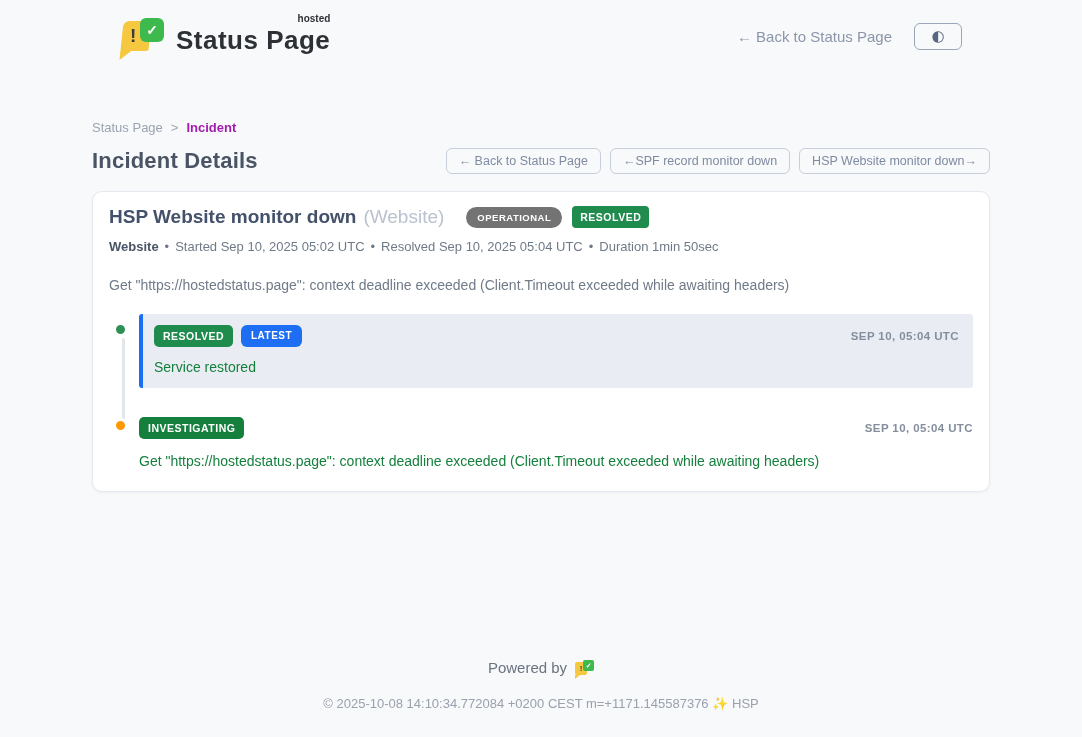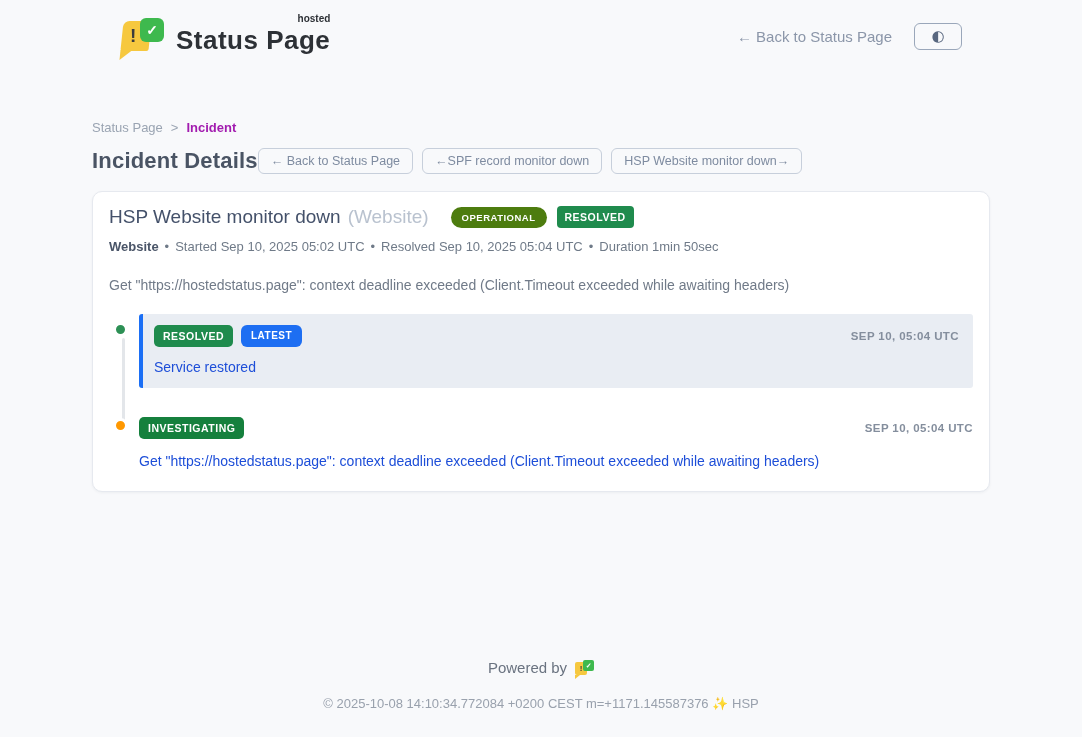--- a/index.html
+++ b/index.html
@@ -40,39 +40,39 @@
     width:48px; height:27px; background:#f8f9fb; border:1px solid #9aa7ba; border-radius:6px;
     color:#58677f; font-size:15px; line-height:1; cursor:pointer;
     display:flex; align-items:center; justify-content:center;
     font-family:"DejaVu Sans", sans-serif;
   }
 
   
   .container { width:898px; margin:62px auto 0; }
   .breadcrumb { font-size:13px; color:#9aa4b2; display:flex; gap:8px; align-items:center; }
   .crumb-current { color:#a21caf; font-weight:bold; }
-  .title-row { display:flex; align-items:center; margin-top:13px; }
+  .title-row { display:flex; justify-content:space-between; align-items:center; margin-top:13px; }
   .page-title { font-size:22px; font-weight:bold; color:#4a5464; letter-spacing:0.2px; }
   .nav-buttons { display:flex; gap:9px; }
   .nav-btn {
     background:transparent; border:1px solid #c7cfdb; border-radius:6px;
     color:#7e8ba0; font-size:12.5px; padding:5px 12px; cursor:pointer;
     font-family:"Liberation Sans", sans-serif; white-space:nowrap;
   }
 
   
   .card {
     margin-top:17px; background:#ffffff; border:1px solid #e6e9ef; border-radius:10px;
     padding:14px 16px 22px 16px; box-shadow:0 1px 3px rgba(20,30,60,0.05);
   }
   .card-title-row { display:flex; align-items:center; gap:10px; }
-  .incident-title { font-size:19px; font-weight:normal; color:#44516a; }
+  .incident-title { font-size:19px; font-weight:bold; color:#44516a; }
   .incident-component { font-size:19px; color:#b9c2cf; margin-left:-3px; }
   .badge { color:#fff; font-weight:bold; letter-spacing:0.5px; white-space:nowrap; }
-  .badge-operational { background:#4d7c0f; font-size:9.5px; padding:5px 11px; border-radius:999px; margin-left:12px; }
+  .badge-operational { background:#737373; font-size:9.5px; padding:5px 11px; border-radius:999px; margin-left:12px; }
   .badge-resolved-hdr { background:#1f8b4d; font-size:10.5px; padding:5px 8px; border-radius:4px; }
   .meta { margin-top:11px; font-size:13px; color:#6f7a88; display:flex; gap:6px; flex-wrap:wrap; }
   .meta-strong { color:#4a5568; font-weight:bold; }
   .description { margin-top:23px; font-size:14px; color:#707a88; }
 
   
   .timeline { margin-top:21px; position:relative; }
   .t-line { position:absolute; left:13px; top:24px; width:3px; height:88px; background:#e3e6ea; border-radius:2px; }
   .t-entry { display:flex; position:relative; }
   .t-entry + .t-entry { margin-top:29px; }
@@ -84,21 +84,21 @@
     flex:1; background:#e9edf3; border-left:4px solid #1b6ff5; border-radius:3px;
     padding:11px 14px 13px 11px;
   }
   .t-plain { flex:1; }
   .t-head { display:flex; justify-content:space-between; align-items:center; }
   .badge-group { display:flex; gap:8px; }
   .badge-resolved { background:#1f8b4d; font-size:10.5px; padding:5px 9px; border-radius:5px; }
   .badge-latest { background:#1d6ef2; font-size:10px; padding:5px 10px; border-radius:6px; }
   .badge-investigating { background:#15803d; font-size:10.5px; padding:5px 9px; border-radius:5px; }
   .t-time { font-size:11.5px; font-weight:bold; color:#848e9d; letter-spacing:0.4px;padding-left:24px; }
-  .t-msg { margin-top:12px; font-size:14px; color:#1d4ed8; }
+  .t-msg { margin-top:12px; font-size:14px; color:#15803d; }
   .t-plain .t-msg { margin-top:14px; }
 
   
   footer { margin-top:auto; text-align:center; padding-bottom:26px; }
   .powered { display:flex; align-items:flex-start; justify-content:center; gap:8px; font-size:15px; color:#6a7380; }
   .mini-icon { position:relative; width:19px; height:19px; display:inline-block; }
   .mini-yellow {
     position:absolute; left:0; top:3px; width:12px; height:13px; background:#f6c83f; border-radius:2px;
     color:#3c3c3c; font-size:8px; font-weight:bold; text-align:center; line-height:13px;
   }

